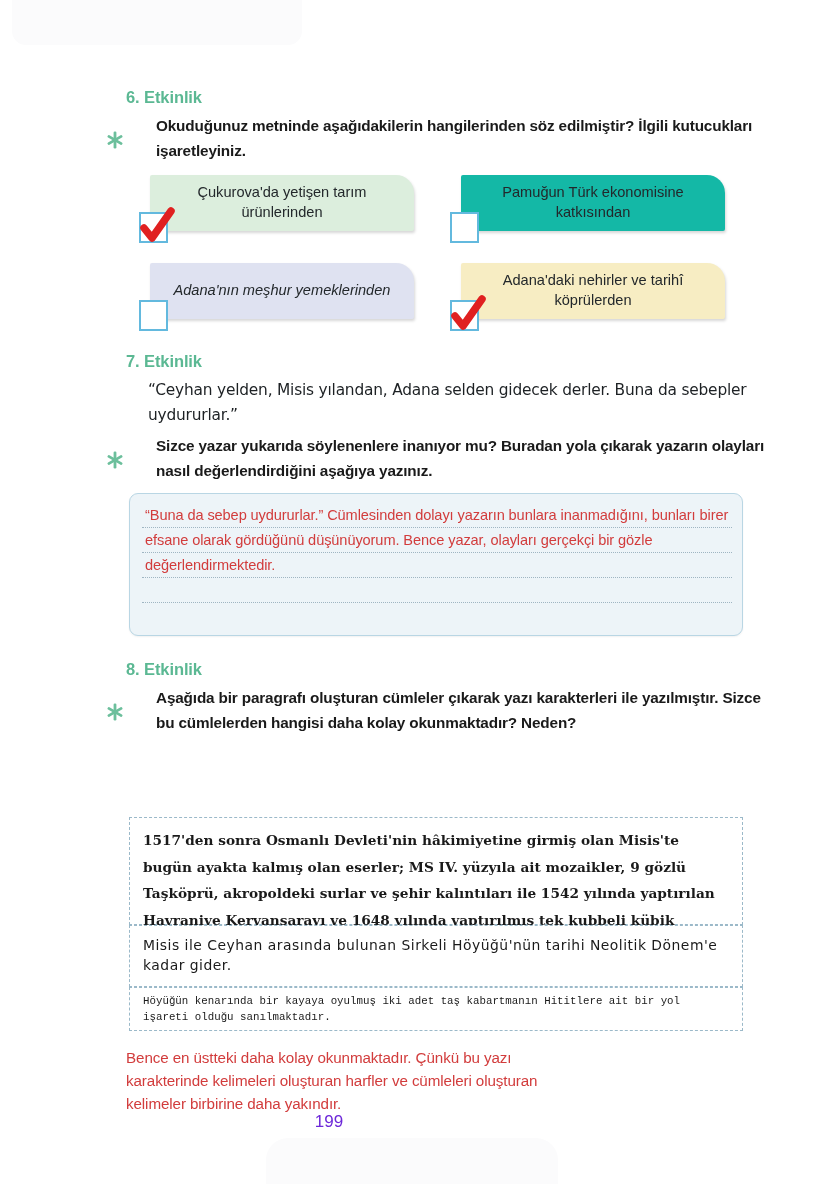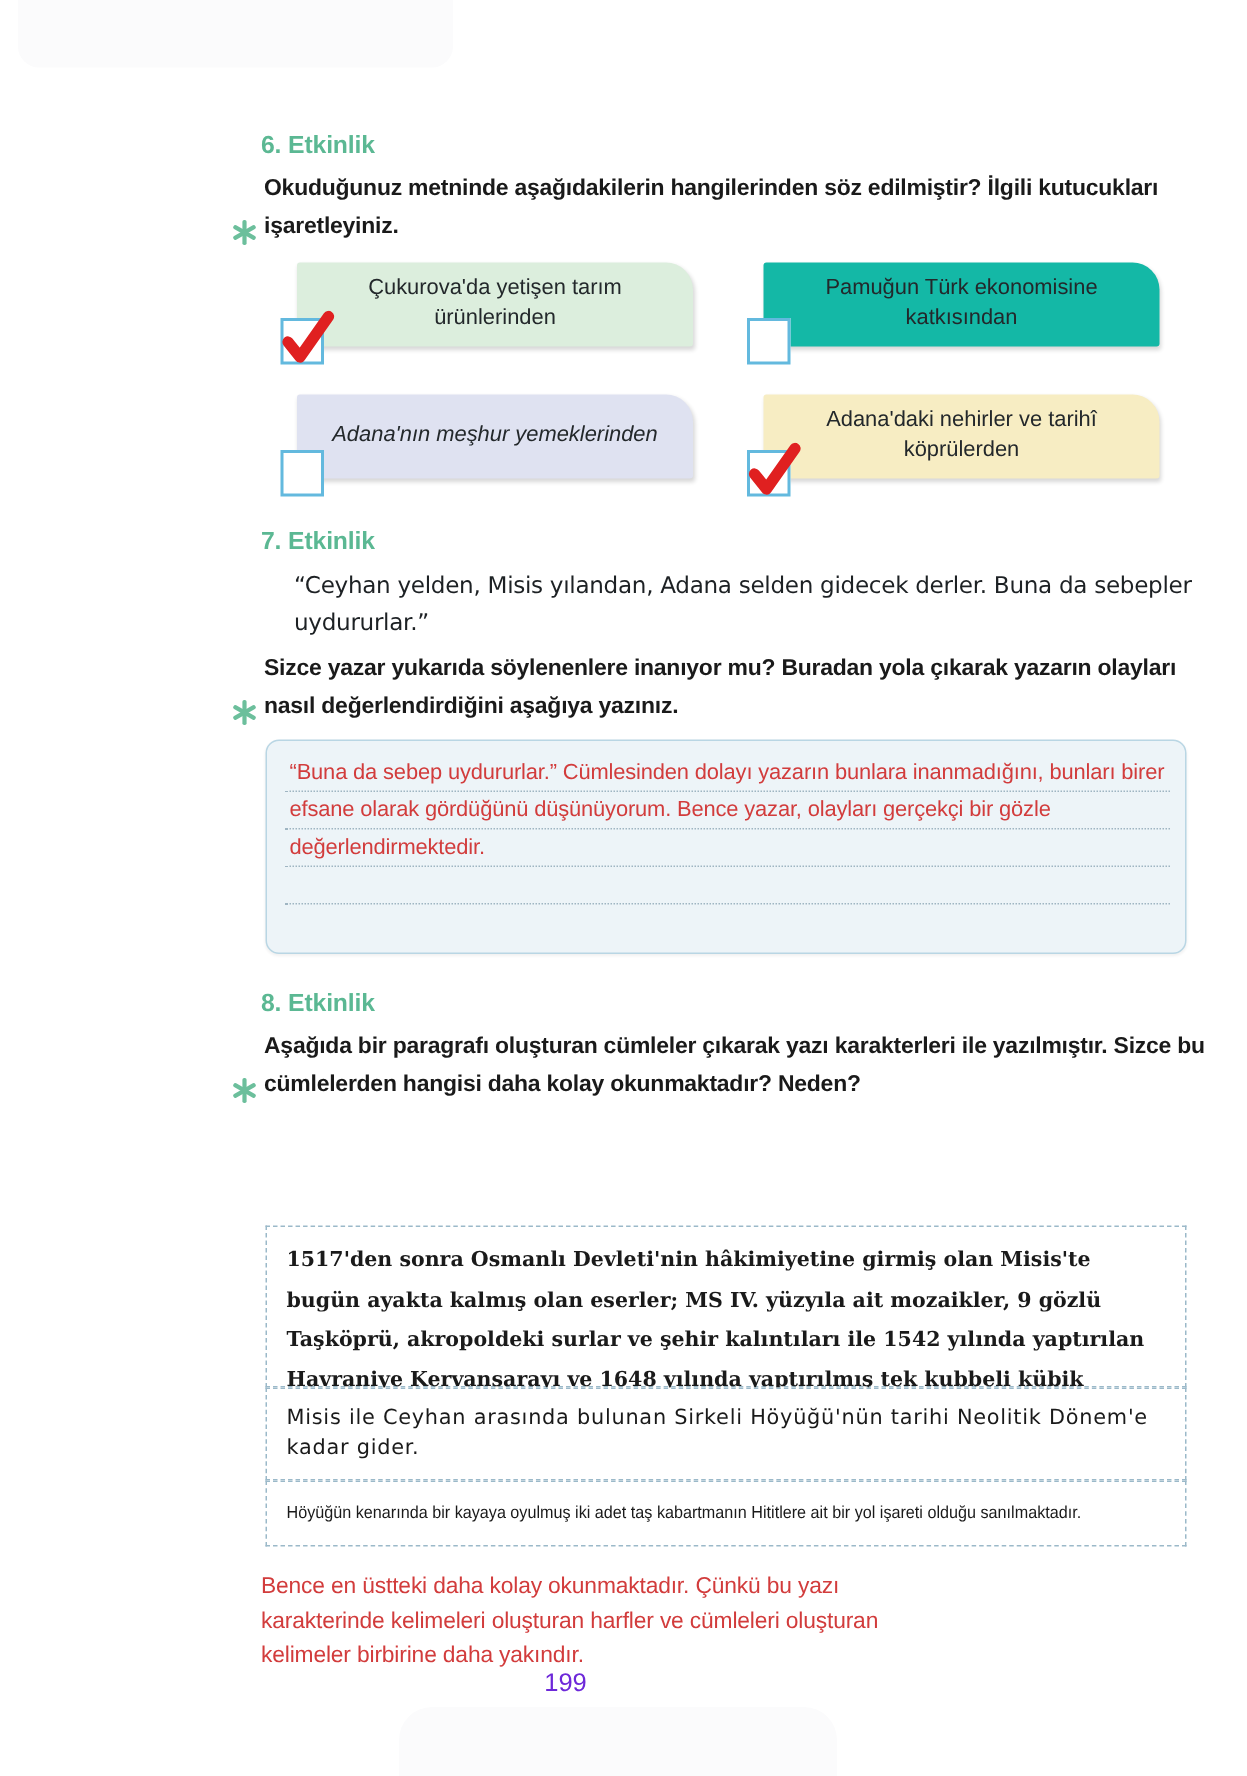--- a/index.html
+++ b/index.html
@@ -27,40 +27,41 @@
     position: absolute;
     left: 266px; top: 1138px;
     width: 292px; height: 64px;
     background: #fbfbfc;
     border-radius: 22px 22px 0 0;
   }
 
   .page {
     position: absolute;
     left: 0; top: 0;
-    width: 658px; height: 1184px; margin-left: 48px;
+    width: 658px; height: 1184px;
   }
 
   
   .etkinlik-heading {
     position: absolute;
     left: 126px;
     color: #5bb893;
     font-weight: bold;
     font-size: 16.5px;
     letter-spacing: -0.1px;
   }
 
   
   .prompt-row {
     position: absolute;
     left: 106px;
     width: 660px;
     display: flex;
-    align-items: flex-end;
+    align-items: center;
+    gap: 28px;
   }
   .bullet-star {
     width: 18px;
     height: 18px;
     flex: 0 0 18px;
     margin-top: 3px;
     position: relative;
   }
   .bullet-star svg { display:block; }
   .prompt-text {
@@ -311,21 +312,21 @@
       </svg>
     </span>
     <span class="prompt-text">Aşağıda bir paragrafı oluşturan cümleler çıkarak yazı karakterleri ile yazılmıştır. Sizce bu cümlelerden hangisi daha kolay okunmaktadır? Neden?</span>
   </div>
 
 
   <div class="sample s2" style="top:817px; height:108px;">1517'den sonra Osmanlı Devleti'nin hâkimiyetine girmiş olan Misis'te bugün ayakta kalmış olan eserler; MS IV. yüzyıla ait mozaikler, 9 gözlü Taşköprü, akropoldeki surlar ve şehir kalıntıları ile 1542 yılında yaptırılan Havraniye Kervansarayı ve 1648 yılında yaptırılmış tek kubbeli kübik mescittir.</div>
 
   <div class="sample s3" style="top:925px; height:62px;">Misis ile Ceyhan arasında bulunan Sirkeli Höyüğü'nün tarihi Neolitik Dönem'e kadar gider.</div>
 
-  <div class="sample s4" style="top:987px; height:44px; display:flex; align-items:center;">
+  <div class="sample s4" style="top:987px; height:44px; display:flex; align-items:center;font-family:Liberation Mono, monospace;">
     <span class="inner">Höyüğün kenarında bir kayaya oyulmuş iki adet taş kabartmanın Hititlere ait bir yol işareti olduğu sanılmaktadır.</span>
   </div>
 
   <div class="bottom-answer">Bence en üstteki daha kolay okunmaktadır. Çünkü bu yazı karakterinde kelimeleri oluşturan harfler ve cümleleri oluşturan kelimeler birbirine daha yakındır.</div>
 
 
   <div class="page-number">199</div>
 
 </div>
 

